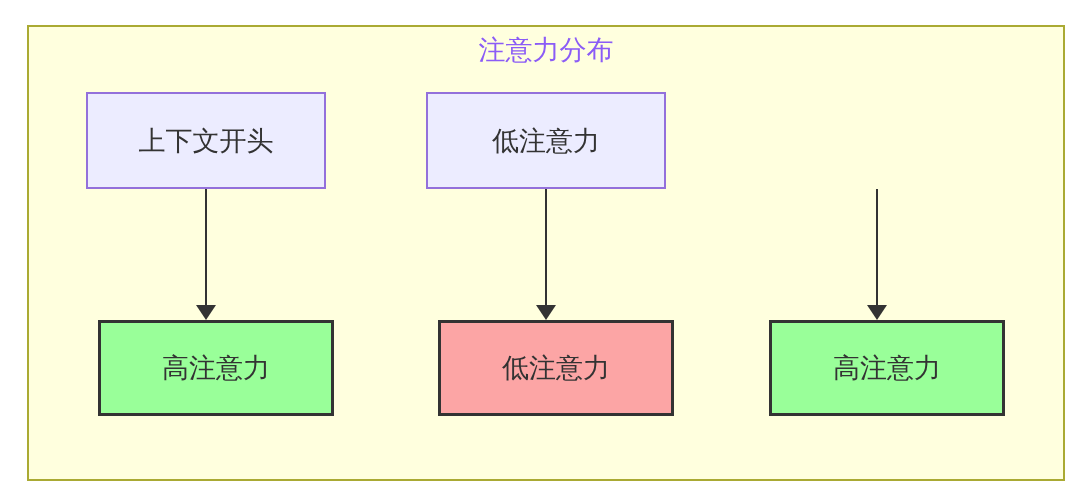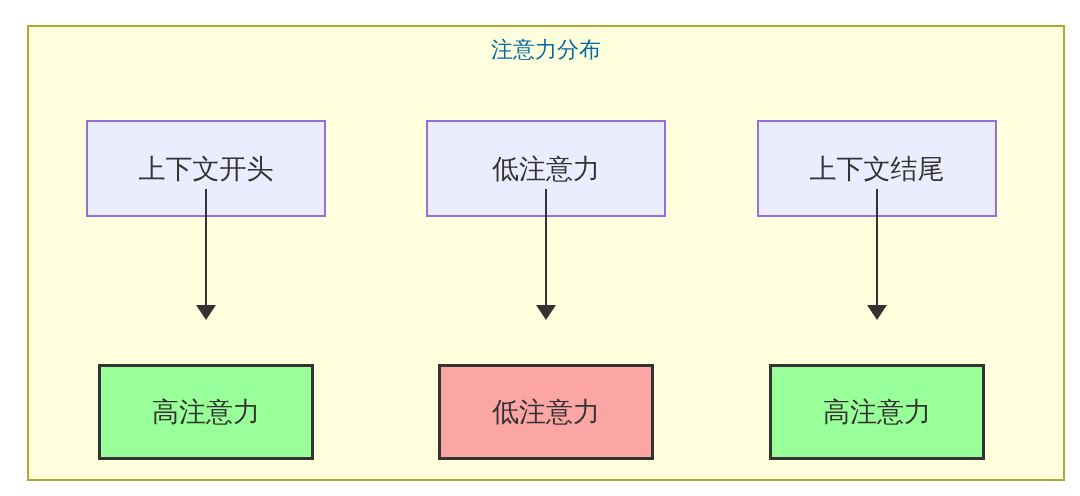--- a/index.html
+++ b/index.html
@@ -21,57 +21,56 @@
     box-sizing: border-box;
     background: #ffffde;
     border: 2px solid #aaaa33;
   }
   .title {
     position: absolute;
     top: 8px;
     left: 0;
     width: 100%;
     text-align: center;
-    font-size: 22px;
+    font-size: 27px;
     line-height: 30px;
-    color: #0369a1;
+    color: #8b5cf6;
   }
   .column {
     position: absolute;
     top: 65px;
     width: 240px;
     height: 324px;
   }
   .col-0 { left: 57px; }
   .col-1 { left: 397px; }
   .col-2 { left: 728px; }
   .node {
     box-sizing: border-box;
     display: flex;
     align-items: center;
     justify-content: center;
     font-size: 27px;
     color: #333333;
     text-align: center;
-    margin-top: 28px;
   }
   .source {
     position: absolute;
     top: 0;
     left: 0;
     width: 240px;
     height: 97px;
     background: #ececff;
     border: 2px solid #9370db;
   }
   .target {
     position: absolute;
-    top: 244px;
+    top: 228px;
     left: 12px;
-    width: 216px;
+    width: 236px;
     height: 96px;
     border: 3px solid #333333;
     background: #99ff99;
   }
   .edge {
     position: absolute;
     top: 97px;
     left: 50%;
     transform: translateX(-50%);
     width: 22px;
@@ -118,21 +117,20 @@
     <div class="column col-1">
       <div class="node source">低注意力</div>
       <div class="edge">
         <div class="edge-line"></div>
         <div class="edge-head"></div>
       </div>
       <div class="node target" style="background-color: #fca5a5;">低注意力</div>
     </div>
 
     <div class="column col-2">
-      <div class="node source">上下文结尾</div>
       <div class="edge">
         <div class="edge-line"></div>
         <div class="edge-head"></div>
       </div>
       <div class="node target" style="background-color: rgb(153, 255, 153);">高注意力</div>
     </div>
 
   </div>
 </div>
 

